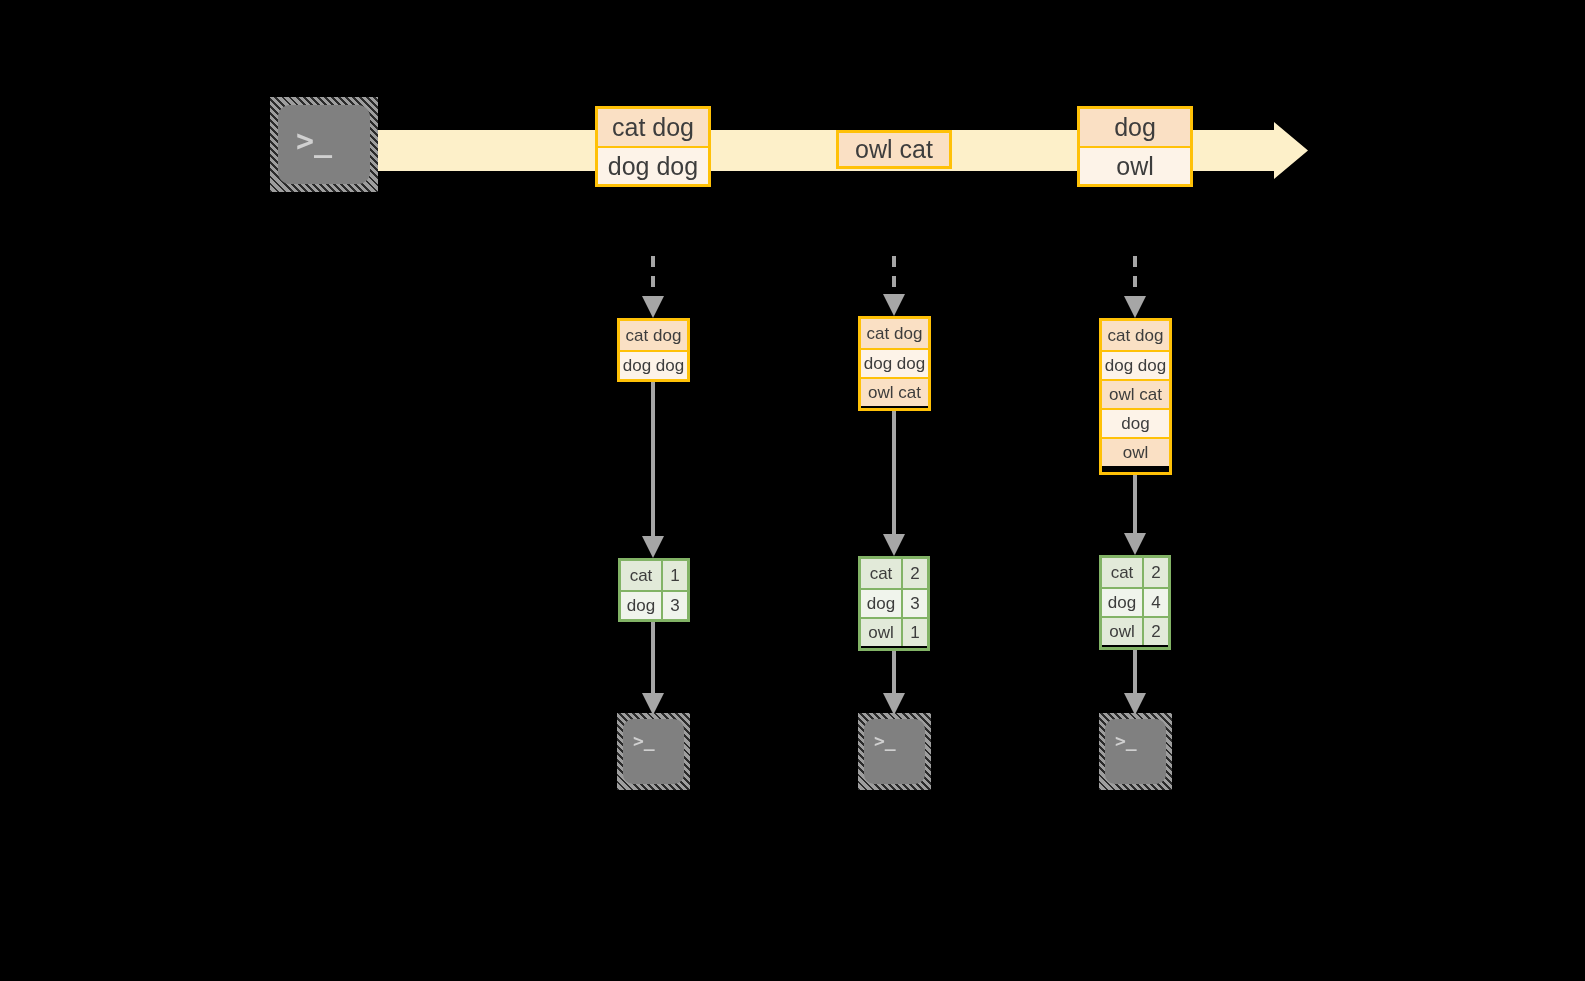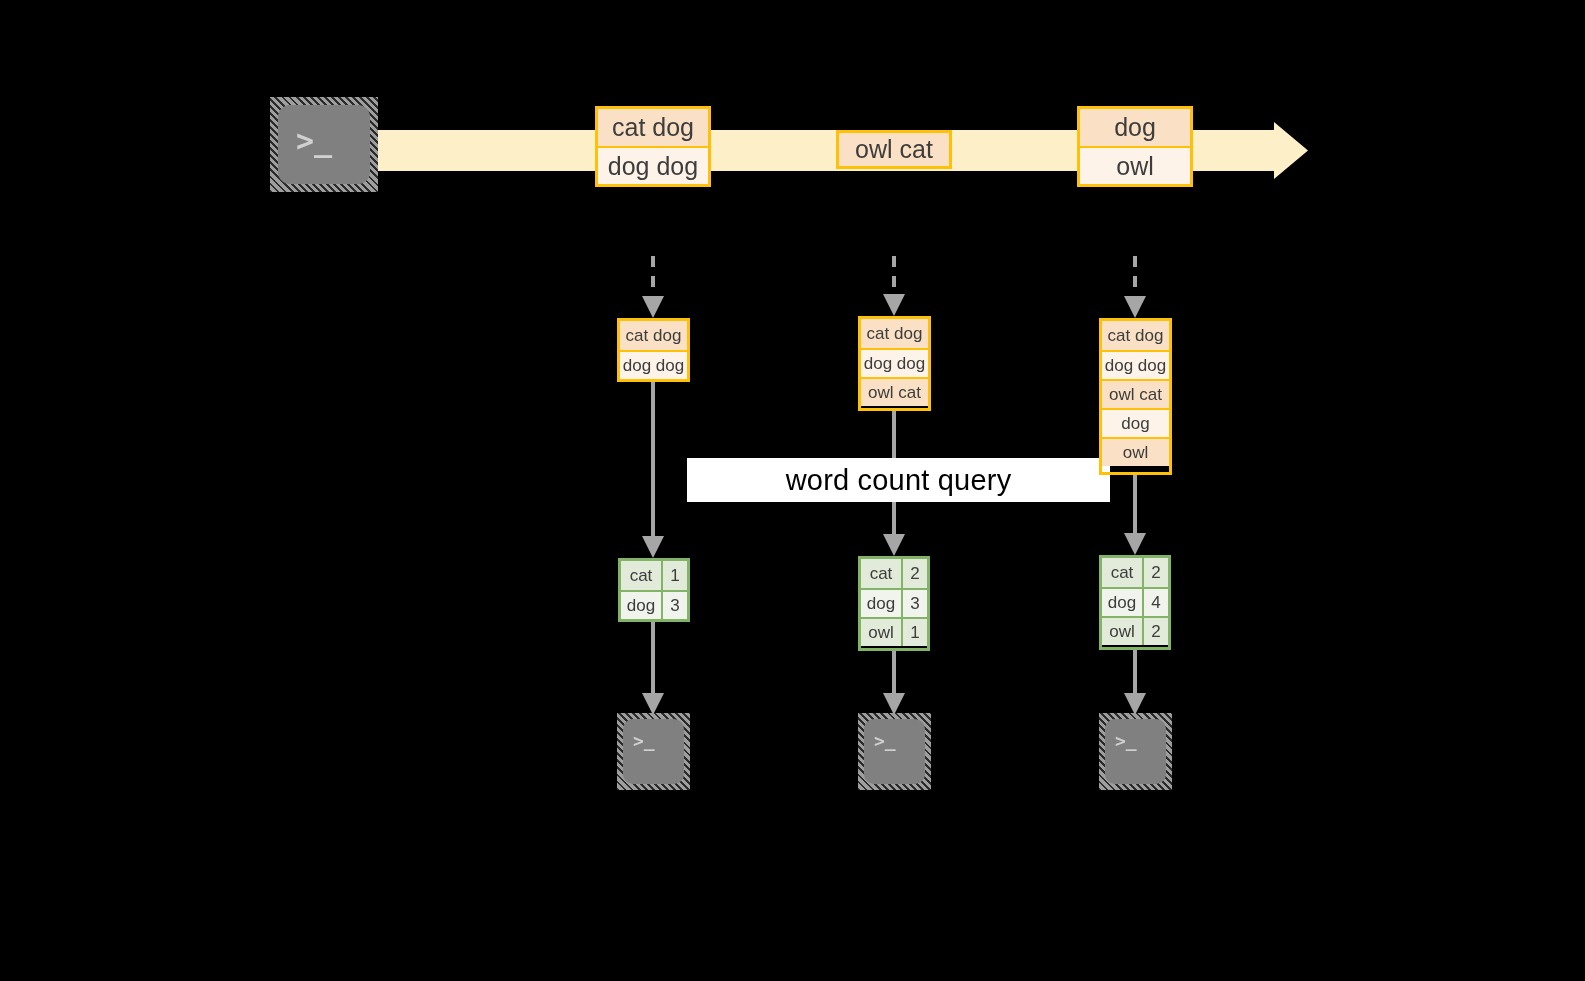--- a/index.html
+++ b/index.html
@@ -236,17 +236,14 @@
       <polygon points="0,0 22,0 11,22" fill="#a6a6a6"></polygon>
     </svg>
   </div>
 
   <div class="term z3" style="left:1099px; top:713px; width:73px; height:77px;">
     <div class="hatch"></div>
     <div class="body" style="left:6px; top:6px; right:6px; bottom:6px; border-radius:10px;"></div>
     <div class="glyph" style="left:16px; top:19px; font-size:18px;">&gt;_</div>
   </div>
 
-  <div class="query-band z2">
-    <span class="txt">word count query</span>
-  </div>
 
 </div>
 
 </body></html>

